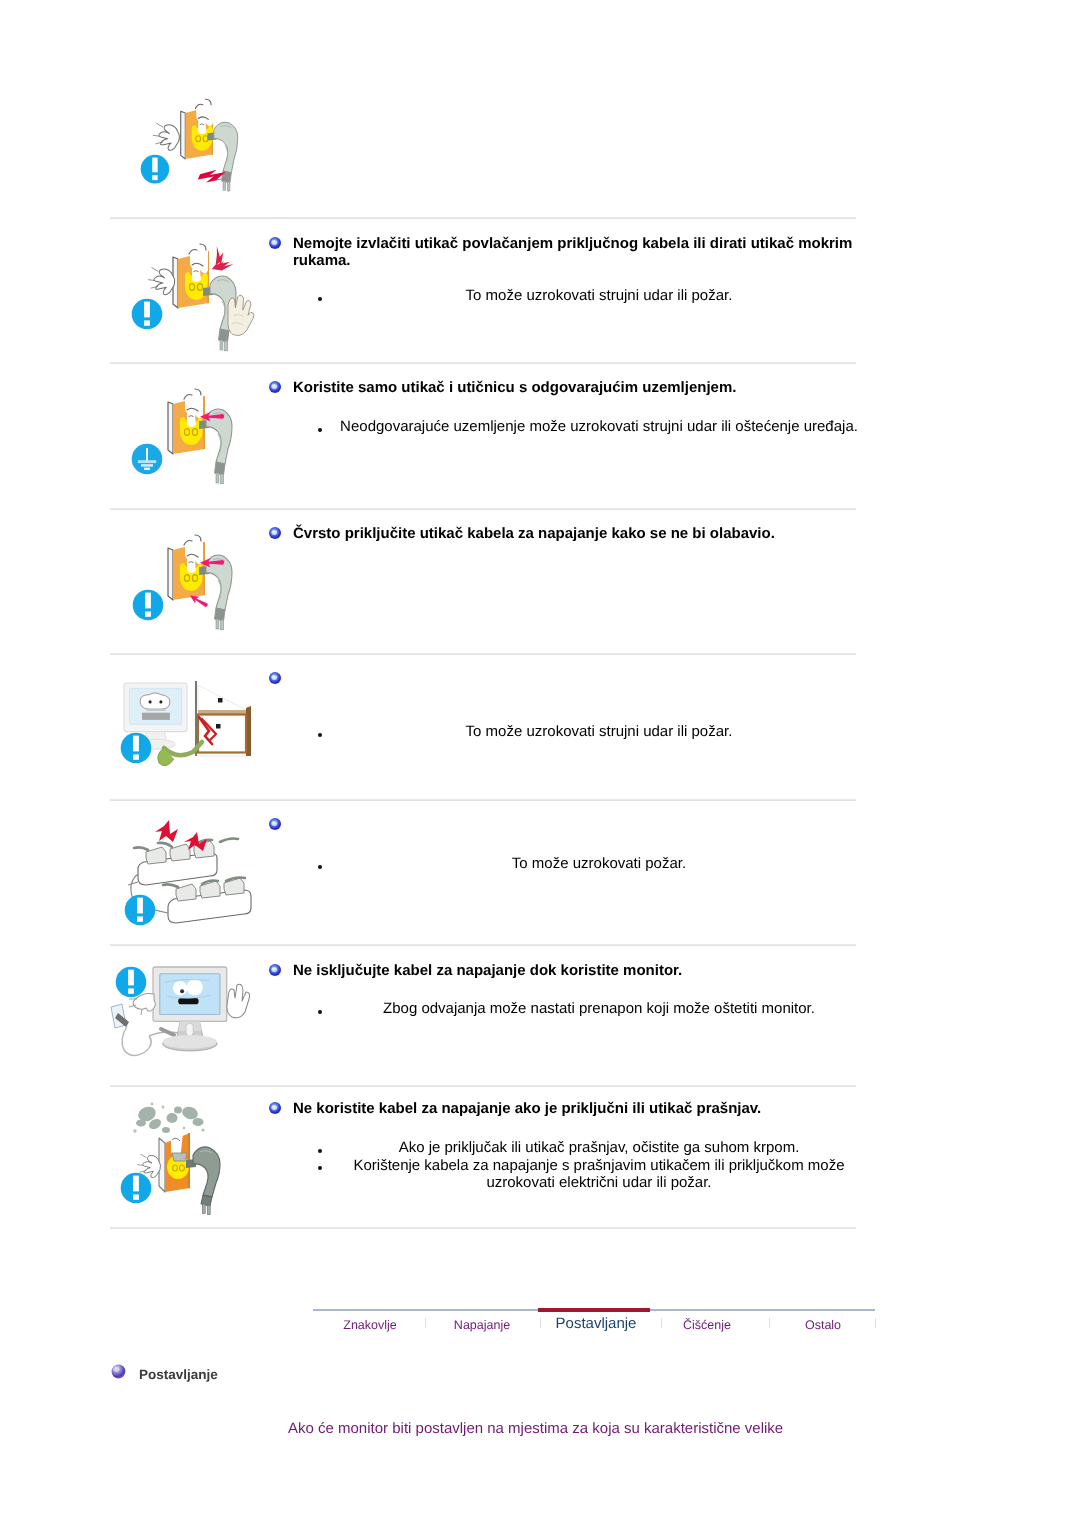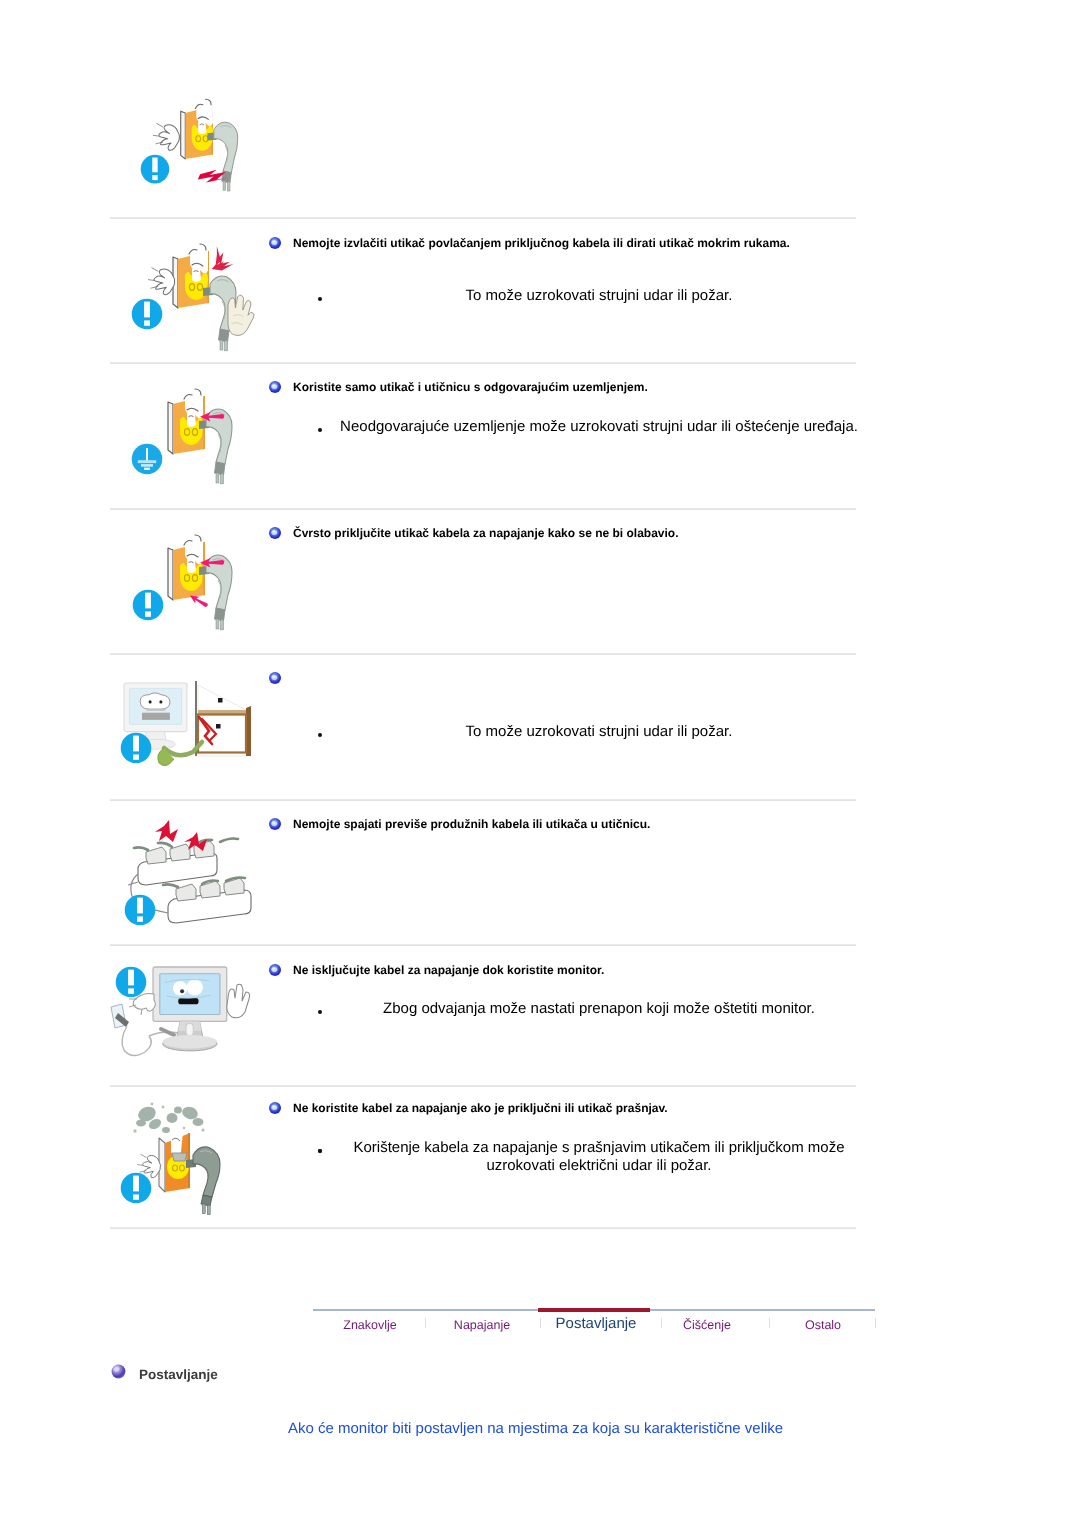--- a/index.html
+++ b/index.html
@@ -2,36 +2,36 @@
 <html><head>
 <meta charset="utf-8">
 <title>Postavljanje</title>
 <style>
 html,body{margin:0;padding:0;background:#ffffff;}
 body{width:1080px;height:1528px;overflow:hidden;font-family:"Liberation Sans",sans-serif;-webkit-font-smoothing:antialiased;text-rendering:geometricPrecision;}
 .page{position:relative;width:1080px;height:1528px;background:#fff;}
 .divider{position:absolute;left:110px;width:746px;height:2px;background:linear-gradient(to bottom,#ededed,#dfdfdf);}
 .illus{position:absolute;}
 .illus svg{display:block;}
-.sec-head{position:absolute;left:293px;width:566px;font-weight:bold;font-size:12px;line-height:17px;color:#000;}
+.sec-head{position:absolute;left:293px;width:566px;font-weight:bold;font-size:15px;line-height:17px;color:#000;}
 .head-bullet-wrap{position:absolute;width:14px;height:14px;}
 .head-bullet,.pt-bullet{width:14px;height:14px;display:block;}
 .blist{position:absolute;left:318px;width:545px;text-align:center;}
 .brow{position:relative;font-size:15px;line-height:17.5px;color:#000;padding-left:17px;}
 .bdot{position:absolute;left:0.4px;top:9.8px;width:3.8px;height:3.8px;border-radius:50%;background:#111;}
 .nav{position:absolute;left:313px;top:1309px;width:562px;height:40px;}
 .nav-rule{position:absolute;left:0;top:0;width:562px;height:2px;background:#a9b6cf;}
 .nav-rule-active{position:absolute;top:-1px;height:4px;background:#a1162f;}
 .nav-item{position:absolute;top:9px;font-size:12.5px;color:#701a75;white-space:nowrap;transform:translateX(-50%);}
 .nav-item.active{color:#1d4471;font-size:15px;top:6px;}
 .nav-sep{position:absolute;top:9px;font-size:11px;line-height:11px;color:#dcdcdc;font-family:"Liberation Sans",sans-serif;}
 .page-title{position:absolute;left:139px;top:1367px;font-weight:bold;font-size:13.5px;color:#3b3b3b;}
 .page-title-icon{position:absolute;left:110px;top:1363px;width:17px;height:17px;}
 .page-title-icon .pt-bullet{width:17px;height:17px;}
-.body-para{position:absolute;left:288px;top:1420px;width:640px;font-size:15px;line-height:18px;color:#1d4ed8;}
+.body-para{position:absolute;left:288px;top:1420px;width:640px;font-size:15px;line-height:18px;color:#701a75;}
 </style>
 </head>
 <body>
 
 <div class="page">
 <svg width="0" height="0" style="position:absolute" aria-hidden="true">
       <defs>
         <radialGradient id="hbgrad" cx="44%" cy="40%" r="72%">
           <stop offset="0%" stop-color="#cfe2ff"></stop>
           <stop offset="34%" stop-color="#5f84e8"></stop>
@@ -350,21 +350,23 @@
         </g>
       </svg>
     </div>
 <div class="head-bullet-wrap" style="left:268px;top:816.5px">
       <svg class="head-bullet" viewBox="0 0 14 14">
         <circle cx="7" cy="7" r="6" fill="url(#hbgrad)"></circle>
         <ellipse cx="6.3" cy="6.6" rx="2.9" ry="2.4" fill="#cfe0ff" opacity="0.92"></ellipse>
         <ellipse cx="5.6" cy="5.6" rx="1.5" ry="1.2" fill="#f0f5ff" opacity="0.9"></ellipse>
       </svg>
     </div>
-<div class="sec-head" style="top:816px">Nemojte spajati previše produžnih kabela ili utikača u utičnicu.</div>
+<div class="blist" style="top:855px">
+<div class="brow"><span class="bdot"></span><span>To može uzrokovati požar.</span></div>
+</div>
 <div class="illus" style="left:100px;top:948px;width:200px;height:130px">
       <svg width="200" height="130" viewBox="0 0 200 130">
         <g transform="translate(0.0,0.0) scale(1.0) translate(-100,-948)">
           <g>
             <circle cx="131" cy="982" r="15.3" fill="#10a8e8"></circle>
             <rect x="128.10" y="969.60" width="5.80" height="15.80" fill="#fff"></rect>
             <rect x="128.10" y="988.40" width="5.80" height="5.40" fill="#fff"></rect>
           </g>
           <g>
 <path d="M111 1007 L122 1004 L126 1025 L115 1028 Z" fill="#eaf3fa" stroke="#a6b3bd" stroke-width="1"></path>
@@ -464,21 +466,21 @@
     </div>
 <div class="head-bullet-wrap" style="left:268px;top:1100.5px">
       <svg class="head-bullet" viewBox="0 0 14 14">
         <circle cx="7" cy="7" r="6" fill="url(#hbgrad)"></circle>
         <ellipse cx="6.3" cy="6.6" rx="2.9" ry="2.4" fill="#cfe0ff" opacity="0.92"></ellipse>
         <ellipse cx="5.6" cy="5.6" rx="1.5" ry="1.2" fill="#f0f5ff" opacity="0.9"></ellipse>
       </svg>
     </div>
 <div class="sec-head" style="top:1100px">Ne koristite kabel za napajanje ako je priključni ili utikač prašnjav.</div>
 <div class="blist" style="top:1139px">
-<div class="brow"><span class="bdot"></span></div>
+<div class="brow"><span class="bdot"></span><span>Ako je priključak ili utikač prašnjav, očistite ga suhom krpom.</span></div>
 <div class="brow"><span class="bdot"></span><span>Korištenje kabela za napajanje s prašnjavim utikačem ili priključkom može uzrokovati električni udar ili požar.</span></div>
 </div>
 <div class="nav">
 <div class="nav-rule"></div>
 <div class="nav-rule-active" style="left:225px;width:112px"></div>
 <div class="nav-item" style="left:57px">Znakovlje</div>
 <div class="nav-item" style="left:169px">Napajanje</div>
 <div class="nav-item active" style="left:283px">Postavljanje</div>
 <div class="nav-item" style="left:394px">Čišćenje</div>
 <div class="nav-item" style="left:510px">Ostalo</div>

